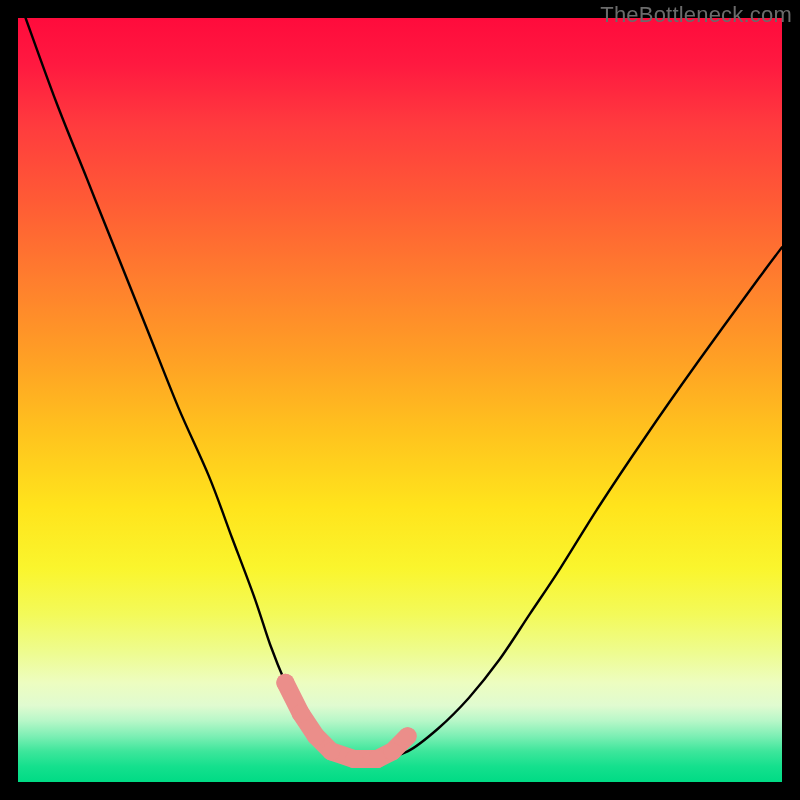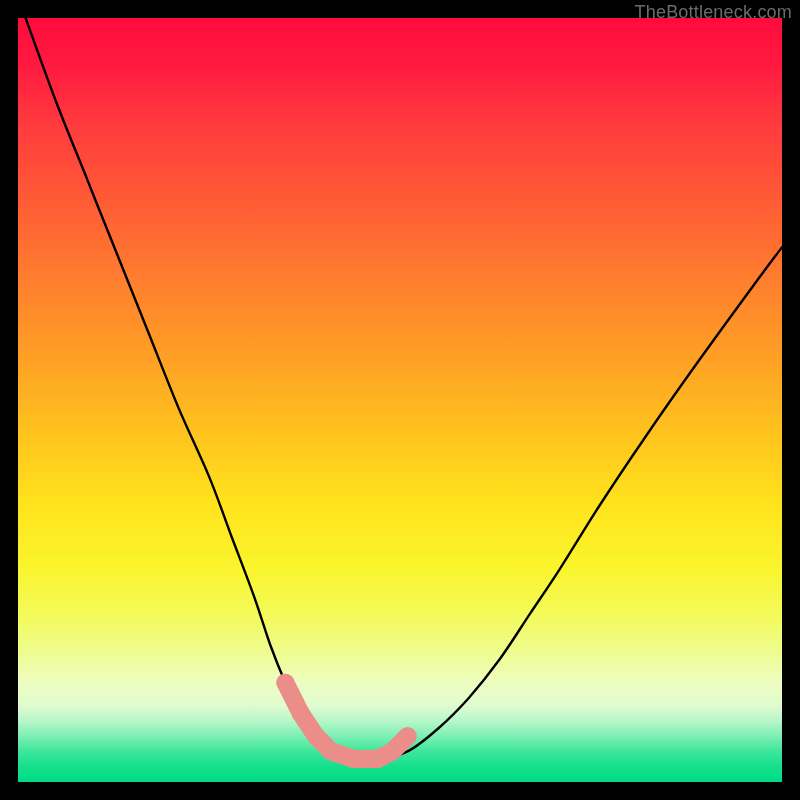--- a/index.html
+++ b/index.html
@@ -42,21 +42,21 @@
       #3de69b 96%,
       #14e08d 98%,
       #00db85 100%
     );
   }
   .watermark {
     position: absolute;
     top: 2px;
     right: 8px;
     color: #6b6b6b;
-    font-size: 18px;
+    font-size: 22px;
     letter-spacing: 0.2px;
     font-weight: 500;
     z-index: 30;
   }
   svg.plot {
     position: absolute;
     inset: 0;
     z-index: 10;
   }
 </style>

